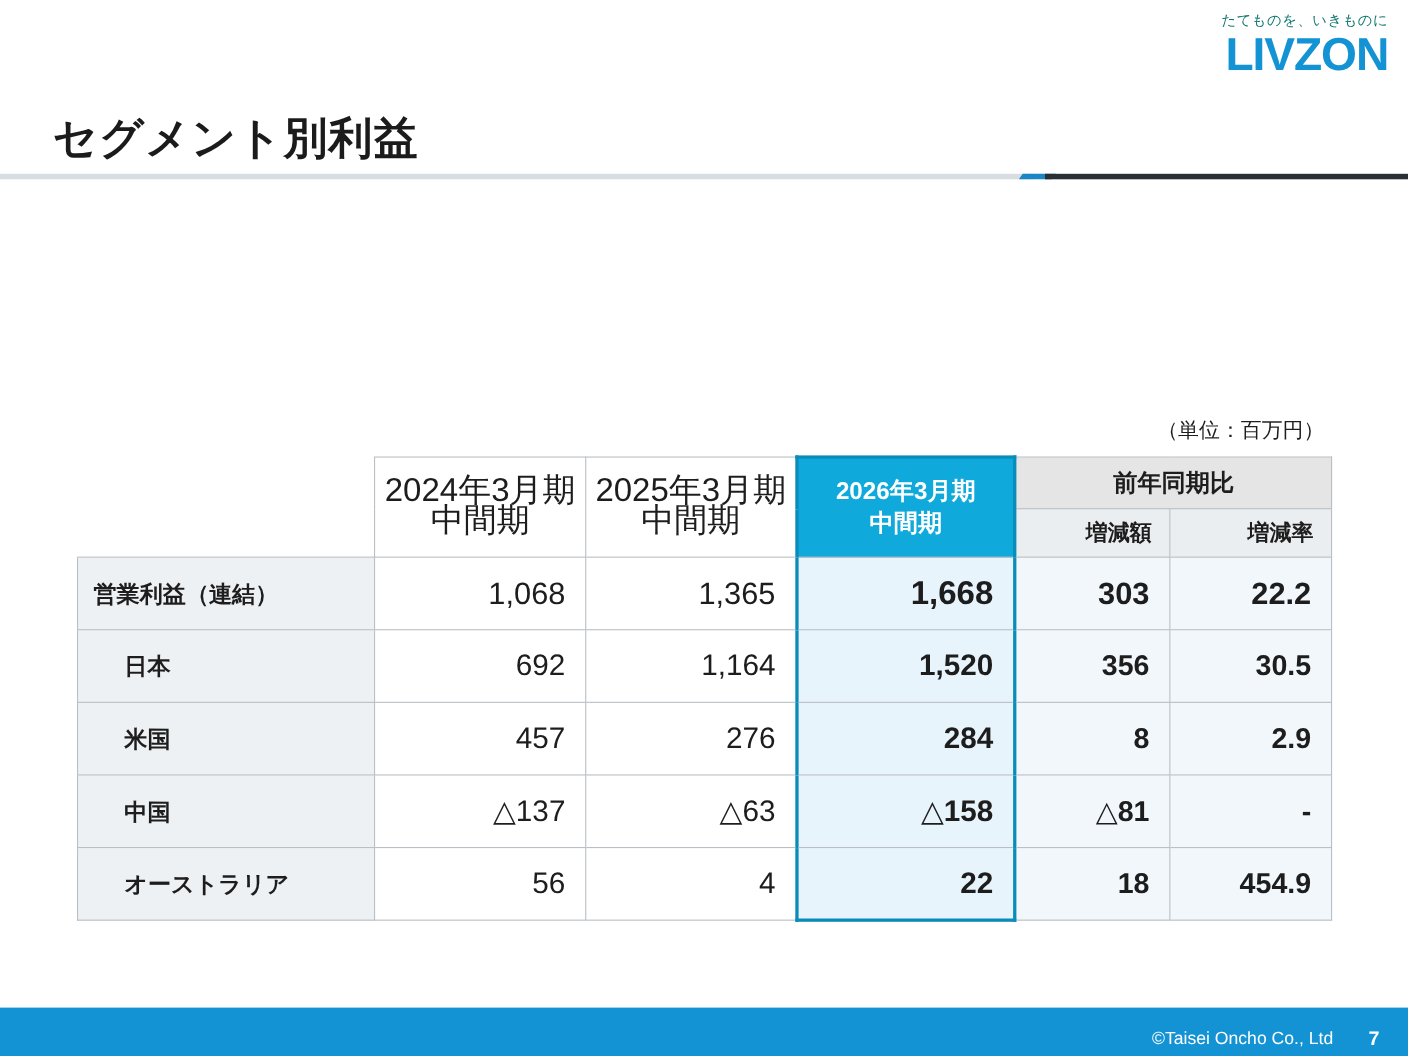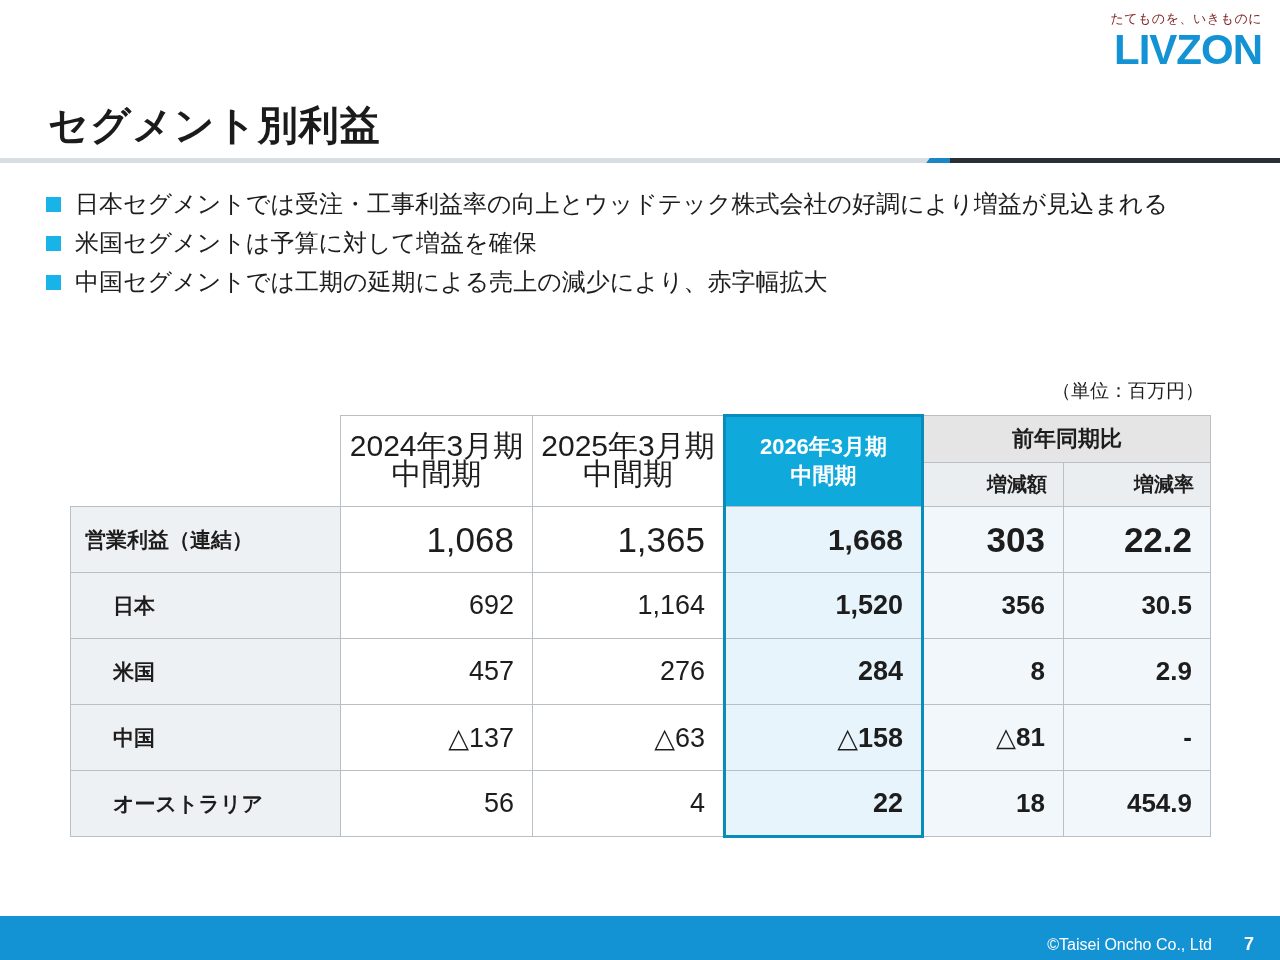--- a/index.html
+++ b/index.html
@@ -19,21 +19,21 @@
 
   
   .logo-block {
     position: absolute;
     top: 10px;
     right: 18px;
     text-align: right;
   }
   .logo-tag {
     font-size: 13px;
-    color: #7f1d1d;
+    color: #0f766e;
     letter-spacing: 0.5px;
     margin-bottom: 1px;
     font-weight: 400;
   }
   .logo-word {
     font-size: 42px;
     line-height: 42px;
     font-weight: bold;
     color: #1393d4;
     letter-spacing: -1px;
@@ -204,21 +204,21 @@
     background: #e8f4fc;
     font-weight: bold;
     border-left: 3px solid #0a8cba !important;
     border-right: 3px solid #0a8cba !important;
   }
   td.yoy {
     background: #f2f7fb;
     font-weight: bold;
     font-size: 26px;
   }
-  tr.total-row td.num { font-size: 35px; }
+  tr.total-row td.num { font-size: 28px; }
   tr.total-row td.hl { font-size: 30px; }
   tr.last-row td.hl { border-bottom: 3px solid #0a8cba !important; }
 
   
   .footer {
     position: absolute;
     left: 0; bottom: 0;
     width: 1280px; height: 44px;
     background: #1393d4;
   }
@@ -254,34 +254,20 @@
     <div class="logo-word">LIVZON</div>
   </div>
 
   <div class="title">セグメント別利益</div>
   <div class="title-rule">
     <div class="left"></div>
     <div class="mid"></div>
     <div class="right"></div>
   </div>
 
-  <div class="bullets">
-    <div class="bullet">
-      <span class="sq"></span>
-      <span class="txt">日本セグメントでは受注・工事利益率の向上とウッドテック株式会社の好調により増益が見込まれる</span>
-    </div>
-    <div class="bullet">
-      <span class="sq"></span>
-      <span class="txt">米国セグメントは予算に対して増益を確保</span>
-    </div>
-    <div class="bullet">
-      <span class="sq"></span>
-      <span class="txt">中国セグメントでは工期の延期による売上の減少により、赤字幅拡大</span>
-    </div>
-  </div>
 
   <div class="unit-note">（単位：百万円）</div>
 
   <div class="table-wrap">
     <table class="fin">
       <colgroup>
         <col class="c0">
           <col class="c1">
           <col class="c2">
           <col class="c3">

